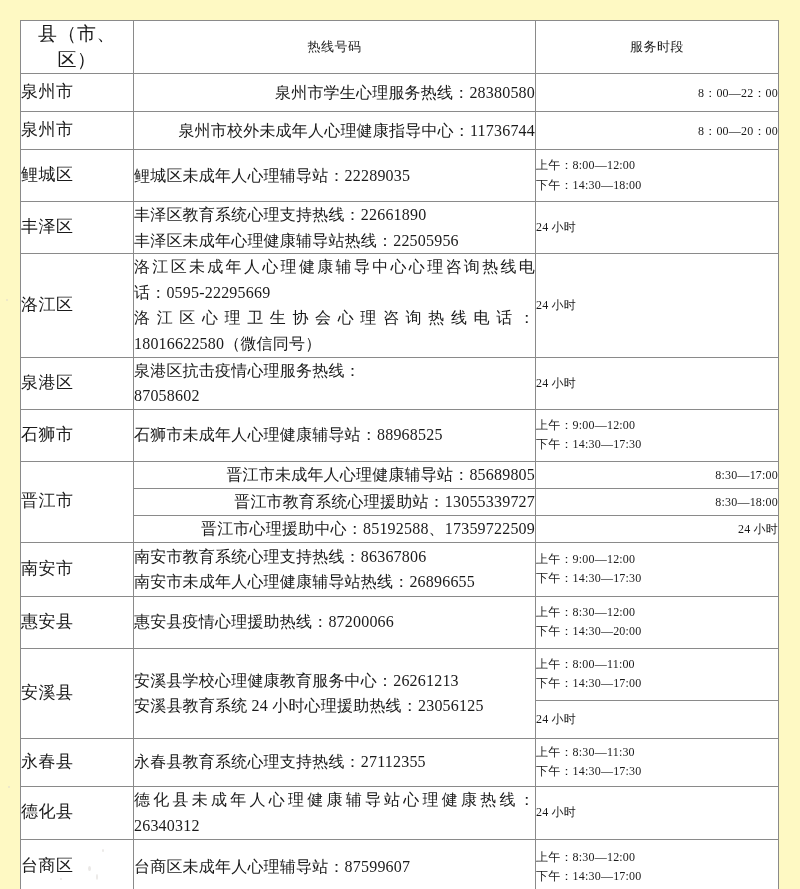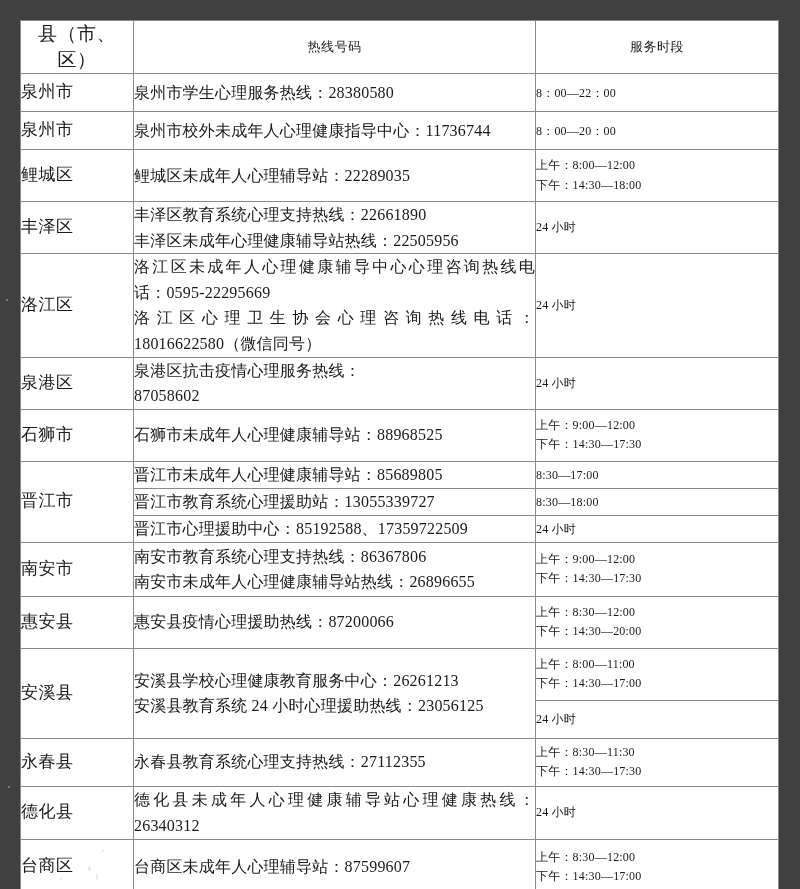--- a/index.html
+++ b/index.html
@@ -12,21 +12,21 @@
     height: 889px;
     background: #ffffff;
     font-family: "Liberation Serif", "DejaVu Serif", serif;
     color: #1a1a1a;
     overflow: hidden;
   }
   .page {
     position: relative;
     width: 800px;
     height: 889px;
-    background: #404040;
+    background: #fef9c3;
   }
   table.hotline-table {
     position: absolute;
     left: 20px;
     top: 20px;
     width: 758px;
     border-collapse: collapse;
     table-layout: fixed;
     background: #ffffff;
   }
@@ -78,20 +78,21 @@
     text-align: left;
     font-size: 12px;
     line-height: 1.6;
     padding: 6px 8px 6px 10px;
     letter-spacing: 0.2px;
   }
   td.compact {
     padding-top: 3px;
     padding-bottom: 3px;
     line-height: 1.5;
+    text-align: right;
   }
   .ln { display: block; white-space: nowrap; }
 
   
   .speck {
     position: absolute;
     background: #d8d6d2;
     border-radius: 50%;
     opacity: 0.55;
     pointer-events: none;

